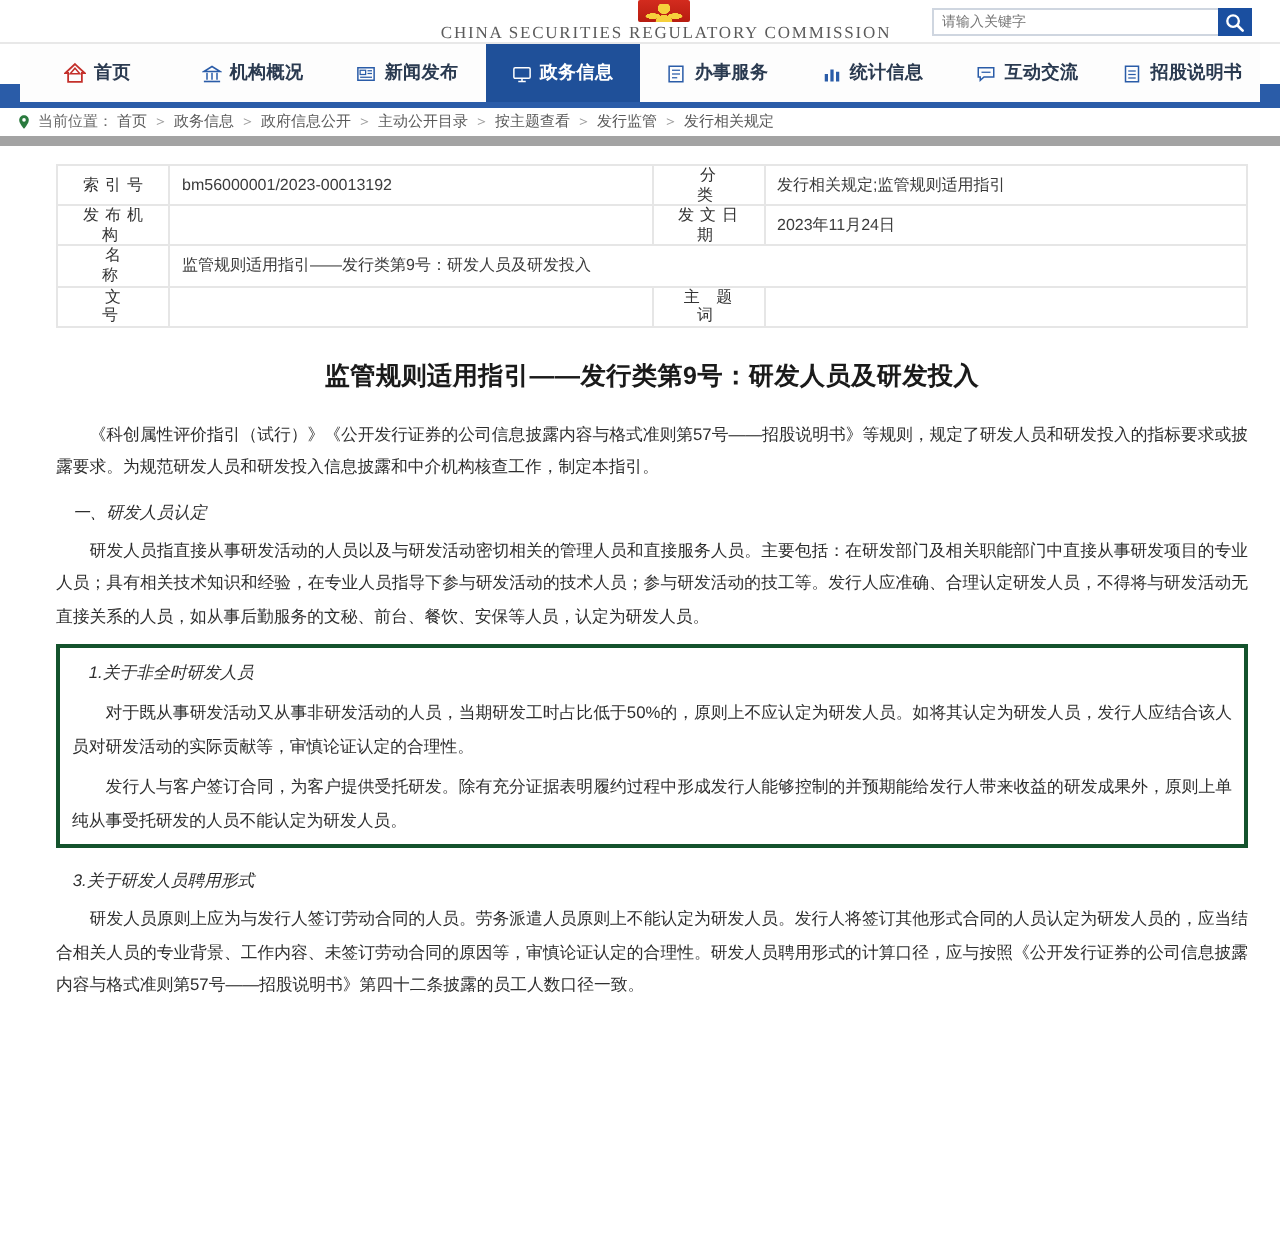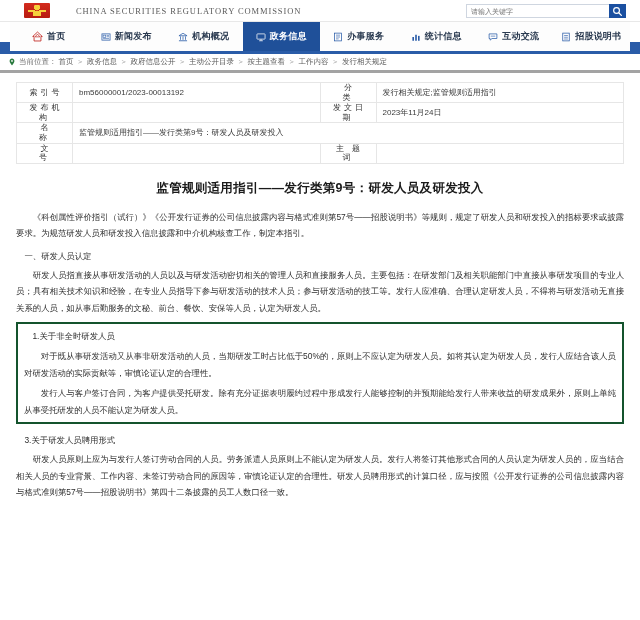--- a/index.html
+++ b/index.html
@@ -12,20 +12,21 @@
   }
 
   
   .top-header {
     position: relative;
     height: 22px;
     background: #ffffff;
     border-bottom: 1px solid #e8e8e8;
     display: flex;
     align-items: center;
+    flex-direction: column;
   }
   .emblem {
     margin-left: 24px;
     width: 26px; height: 15px;
     position: relative;
     background: linear-gradient(180deg,#d32b1e 0%, #b71c10 100%);
     border-radius: 1px;
     overflow: hidden;
   }
   .emblem::before {
@@ -122,32 +123,32 @@
 
   
   .crumb-bar {
     height: 19px;
     display: flex;
     align-items: center;
     padding-left: 8px;
     font-size: 7.5px;
     color: #6a6a6a;
     background: #fff;
-    border-bottom: 3px solid #a3a3a3;
+    border-bottom: 5px solid #a3a3a3;
     white-space: nowrap;
     overflow: hidden;
   }
   .crumb-pin { margin-right: 3px; display:flex; }
   .crumb-label { color: #6a6a6a; margin-right: 2px; }
   .crumb-link { color: #5a5a5a; cursor: pointer; }
   .crumb-sep { margin: 0 3px; color: #9a9a9a; }
 
   
   .page {
-    padding: 9px 16px 0 16px;
+    padding: 9px 16px 0 28px;
     background: #fff;
   }
 
   
   table.meta {
     width: 100%;
     border-collapse: collapse;
     table-layout: fixed;
     font-size: 8px;
     color: #3b3b3b;
@@ -183,20 +184,21 @@
     font-size: 8.4px;
     line-height: 1.95;
     color: #2e2e2e;
     text-indent: 2em;
     text-align: justify;
     margin: 0 0 6px 0;
     font-family: "Liberation Sans", sans-serif;
   }
   .para.sub {
     text-indent: 1em;
+    font-style: italic;
   }
   .para.tight { margin-bottom: 3px; }
 
   .highlight-box {
     border: 2px solid #14532d;
     padding: 4px 6px 2px 6px;
     margin: 6px 0 8px 0;
     background: #fff;
   }
   .highlight-box .para { margin-bottom: 4px; }
@@ -231,41 +233,41 @@
           <polygon points="8,1.5 15,8 13,8 13,14.5 3,14.5 3,8 1,8" fill="none" stroke="#c4302b" stroke-width="1.3"></polygon>
           <polygon points="8,4.5 11.5,8.5 4.5,8.5" fill="none" stroke="#c4302b" stroke-width="1.1"></polygon>
         </svg>
       </span>
       <span>首页</span>
     </div>
 
     <div class="nav-item">
       <span class="nav-ico">
         <svg width="10" height="10" viewBox="0 0 16 16">
+          <polygon points="8,2 14.5,6 1.5,6" fill="none" stroke="#2a5ca8" stroke-width="1.2"></polygon>
+          <line x1="4" y1="7" x2="4" y2="12.5" stroke="#2a5ca8" stroke-width="1.2"></line>
+          <line x1="8" y1="7" x2="8" y2="12.5" stroke="#2a5ca8" stroke-width="1.2"></line>
+          <line x1="12" y1="7" x2="12" y2="12.5" stroke="#2a5ca8" stroke-width="1.2"></line>
+          <line x1="1.5" y1="14" x2="14.5" y2="14" stroke="#2a5ca8" stroke-width="1.3"></line>
+        </svg>
+      </span>
+      <span>机构概况</span>
+    </div>
+
+    <div class="nav-item">
+      <span class="nav-ico">
+        <svg width="10" height="10" viewBox="0 0 16 16">
           <rect x="1.5" y="3" width="13" height="10" fill="none" stroke="#2a5ca8" stroke-width="1.2"></rect>
           <rect x="3.3" y="5" width="4.4" height="3.4" fill="none" stroke="#2a5ca8" stroke-width="1"></rect>
           <line x1="9.2" y1="5.4" x2="12.8" y2="5.4" stroke="#2a5ca8" stroke-width="1"></line>
           <line x1="9.2" y1="7.6" x2="12.8" y2="7.6" stroke="#2a5ca8" stroke-width="1"></line>
           <line x1="3.3" y1="10.6" x2="12.8" y2="10.6" stroke="#2a5ca8" stroke-width="1"></line>
         </svg>
       </span>
       <span>新闻发布</span>
-    </div>
-
-    <div class="nav-item">
-      <span class="nav-ico">
-        <svg width="10" height="10" viewBox="0 0 16 16">
-          <polygon points="8,2 14.5,6 1.5,6" fill="none" stroke="#2a5ca8" stroke-width="1.2"></polygon>
-          <line x1="4" y1="7" x2="4" y2="12.5" stroke="#2a5ca8" stroke-width="1.2"></line>
-          <line x1="8" y1="7" x2="8" y2="12.5" stroke="#2a5ca8" stroke-width="1.2"></line>
-          <line x1="12" y1="7" x2="12" y2="12.5" stroke="#2a5ca8" stroke-width="1.2"></line>
-          <line x1="1.5" y1="14" x2="14.5" y2="14" stroke="#2a5ca8" stroke-width="1.3"></line>
-        </svg>
-      </span>
-      <span>机构概况</span>
     </div>
 
     <div class="nav-item active">
       <span class="nav-ico">
         <svg width="10" height="10" viewBox="0 0 16 16">
           <rect x="1.5" y="3" width="13" height="8.4" rx="1" fill="none" stroke="#ffffff" stroke-width="1.2"></rect>
           <line x1="5" y1="14" x2="11" y2="14" stroke="#ffffff" stroke-width="1.2"></line>
           <line x1="8" y1="11.4" x2="8" y2="14" stroke="#ffffff" stroke-width="1.2"></line>
         </svg>
       </span>
@@ -331,21 +333,21 @@
   <span class="crumb-link">首页</span>
   <span class="crumb-sep">＞</span>
   <span class="crumb-link">政务信息</span>
   <span class="crumb-sep">＞</span>
   <span class="crumb-link">政府信息公开</span>
   <span class="crumb-sep">＞</span>
   <span class="crumb-link">主动公开目录</span>
   <span class="crumb-sep">＞</span>
   <span class="crumb-link">按主题查看</span>
   <span class="crumb-sep">＞</span>
-  <span class="crumb-link">工作内容</span>
+  <span class="crumb-link">发行监管</span>
   <span class="crumb-sep">＞</span>
   <span class="crumb-link">发行相关规定</span>
 </div>
 
 <div class="page">
 
   <table class="meta">
     <tbody>
         <tr>
       <td class="k">索引号</td>

